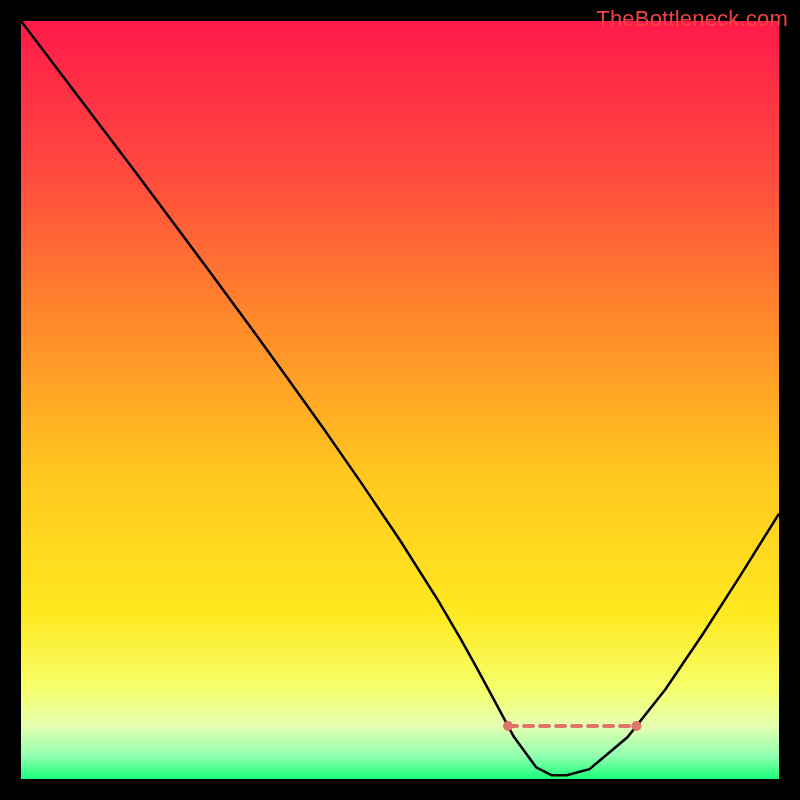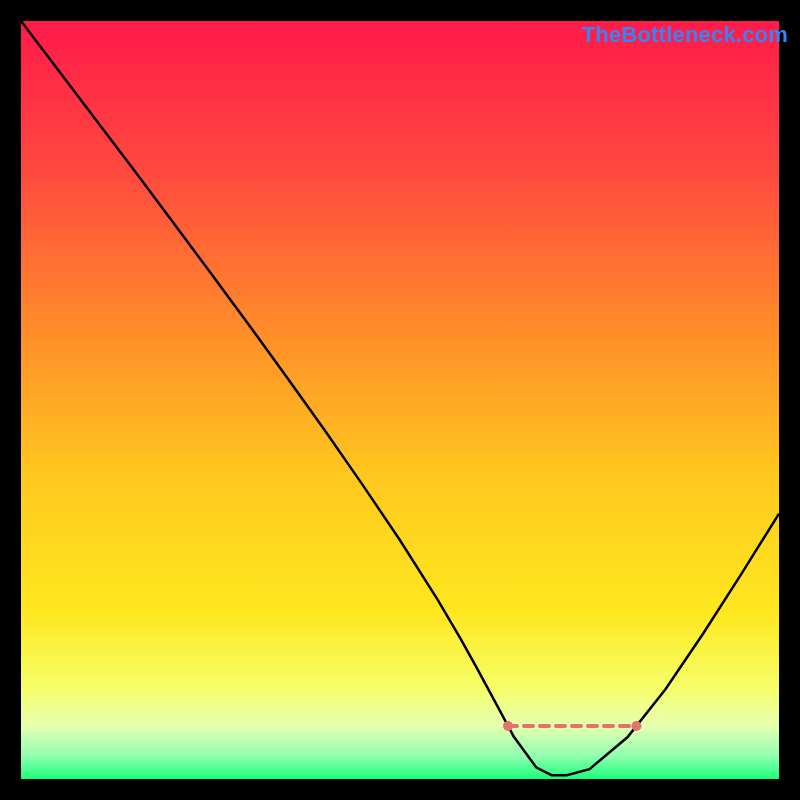--- a/index.html
+++ b/index.html
@@ -1,17 +1,17 @@
 <!DOCTYPE html>
 <html><head>
 <meta charset="utf-8">
 <style>
   * { margin: 0; padding: 0; box-sizing: border-box; }
   body { width: 800px; height: 800px; background: #000; position: relative; font-family: Arial, sans-serif; }
-  .watermark { position: absolute; top: 6px; right: 12px; color: #3b82f6; font-size: 22px; font-weight: bold; letter-spacing: 0.2px; z-index: 10; margin-top: 16px; }
+  .watermark { position: absolute; top: 6px; right: 12px; color: #ef4444; font-size: 22px; font-weight: normal; letter-spacing: 0.2px; z-index: 10; }
   .plot-area { position: absolute; left: 21px; top: 21px; width: 758px; height: 758px; }
   .plot-area svg { width: 100%; height: 100%; display: block; }
 </style>
 </head>
 <body>
 
 <div class="watermark">TheBottleneck.com</div>
 
 <div class="plot-area">
   <svg viewBox="0 0 758 758" preserveAspectRatio="none">

